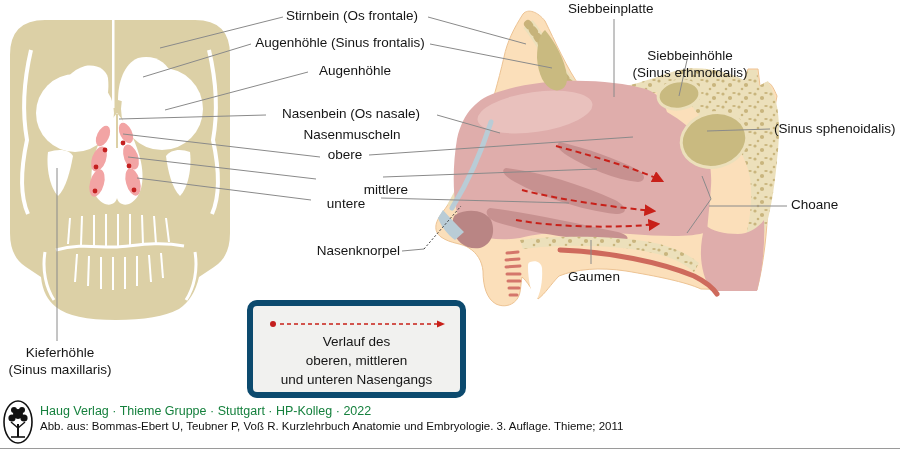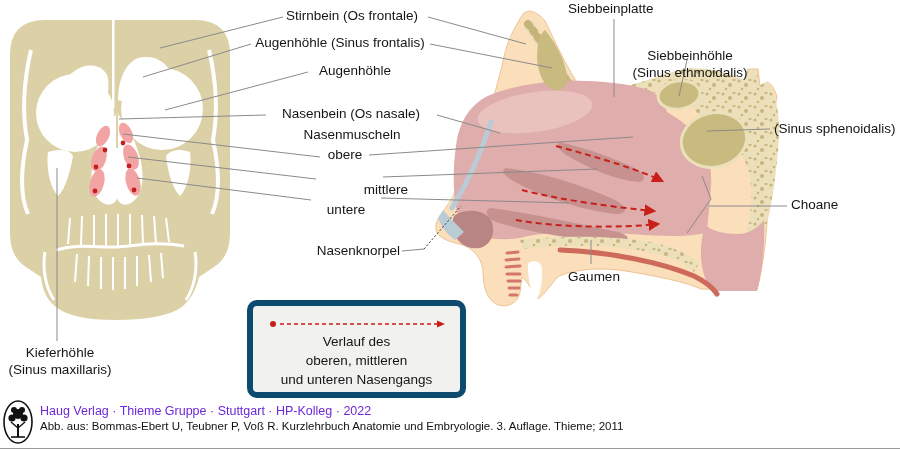--- a/index.html
+++ b/index.html
@@ -9,21 +9,21 @@
   .lbl{position:absolute;font-size:13.5px;line-height:16px;color:#151515;white-space:nowrap;}
   .ctr{transform:translateX(-50%);text-align:center;}
   .rgt{transform:translateX(-100%);text-align:right;}
   .two{line-height:17px;}
   #legend{position:absolute;left:247px;top:300px;width:207px;height:86px;background:#f1f1ef;
           border:6px solid #0c4a6e;border-radius:10px;}
   #legend .txt{position:absolute;left:0;top:26px;width:100%;text-align:center;
                font-size:13.5px;line-height:19px;color:#151515;}
   #legend svg{position:absolute;left:8px;top:11px;}
   #footer{position:absolute;left:0;top:398px;width:900px;height:50px;}
-  #footer .f1{position:absolute;left:40px;top:6px;font-size:12.5px;color:#6d28d9;}
+  #footer .f1{position:absolute;left:40px;top:6px;font-size:12.5px;color:#15803d;}
   #footer .f2{position:absolute;left:40px;top:22px;font-size:11.5px;color:#111;}
   #logo{position:absolute;left:2px;top:2px;}
 </style>
 </head>
 <body>
 
 <div id="stage">
 
 <svg id="art" width="900" height="449" viewBox="0 0 900 449">
   <defs>
@@ -199,21 +199,21 @@
   </g>
 </svg>
 
 <div class="lbl ctr" style="left:352px;top:8px;text-align:center;">Stirnbein (Os frontale)</div>
 <div class="lbl ctr" style="left:340px;top:35px;">Augenhöhle (Sinus frontalis)</div>
 <div class="lbl ctr" style="left:355px;top:63px;">Augenhöhle</div>
 <div class="lbl ctr" style="left:351px;top:106px;">Nasenbein (Os nasale)</div>
 <div class="lbl ctr" style="left:352px;top:127px;">Nasenmuscheln</div>
 <div class="lbl ctr" style="left:345px;top:147px;">obere</div>
 <div class="lbl ctr" style="left:350px;top:182px;margin-left:36px;">mittlere</div>
-<div class="lbl ctr" style="left:346px;top:202px;text-align:right;">untere</div>
+<div class="lbl ctr" style="left:346px;top:196px;text-align:right;">untere</div>
 <div class="lbl rgt" style="left:400px;top:243px;">Nasenknorpel</div>
 <div class="lbl" style="left:568px;top:1px;">Siebbeinplatte</div>
 <div class="lbl ctr two" style="left:690px;top:23px;margin-top:24px;">
   <div>Siebbeinhöhle</div>
   <div>(Sinus ethmoidalis)</div>
 </div>
 <div class="lbl two" style="left:774px;top:120px;">
   <div>(Sinus sphenoidalis)</div>
 </div>
 <div class="lbl" style="left:791px;top:197px;">Choane</div>

